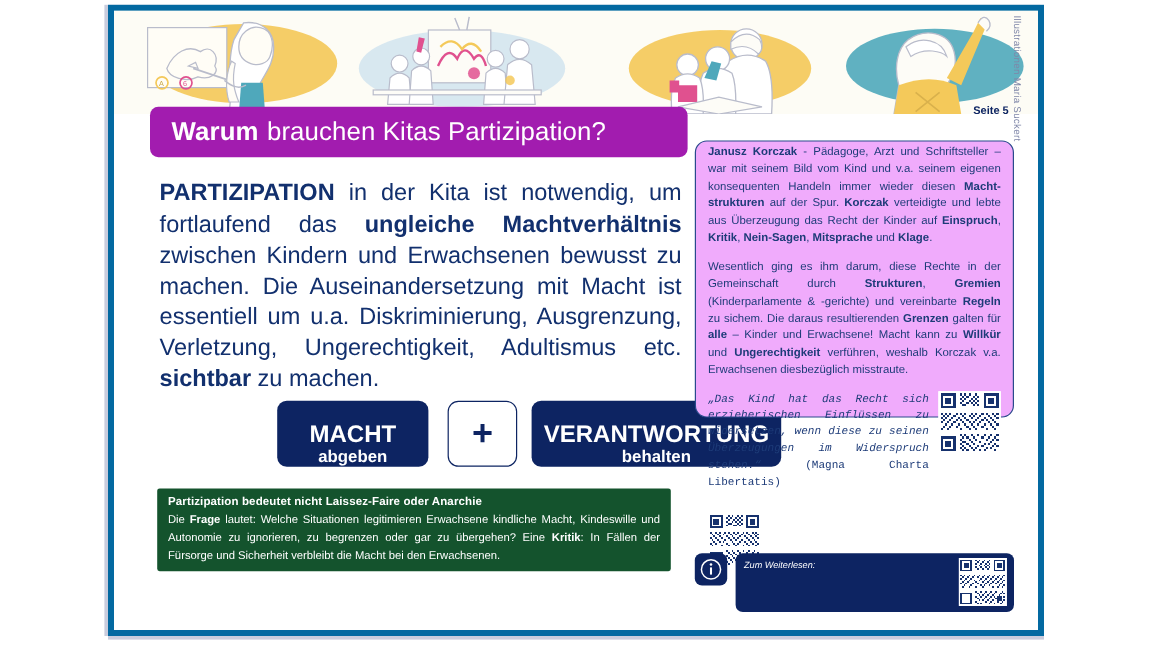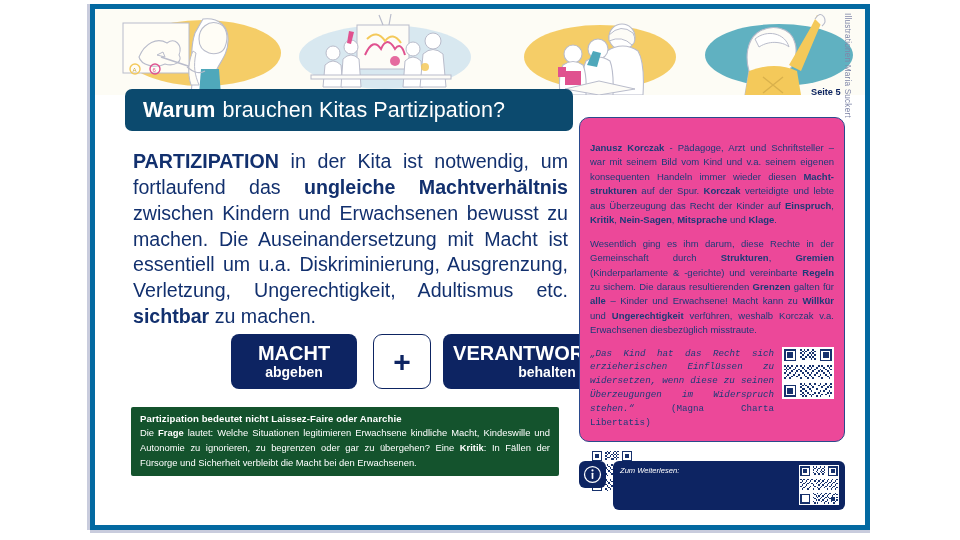--- a/index.html
+++ b/index.html
@@ -21,42 +21,42 @@
   
   .hero{
     position:absolute;left:0;top:0;width:770px;height:86px;
     background:#fdfcf5;overflow:hidden;
   }
   .hero svg{position:absolute;left:0;top:0;}
 
   
   .titlebar{
     position:absolute;left:30px;top:80px;width:448px;height:42px;
-    background:#0c4a6e;border-radius:7px;color:#ffffff;
+    background:#a21caf;border-radius:7px;color:#ffffff;
     display:flex;align-items:center;
     padding:0 18px;box-sizing:border-box;
     font-size:21.5px;letter-spacing:.1px;white-space:nowrap;
   }
   .titlebar b{font-weight:700;margin-right:.32em;}
   .titlebar span.rest{font-weight:400;}
 
   
   .intro{
     position:absolute;left:38px;top:140px;width:435px;
     color:#12306e;font-size:19.6px;line-height:1.32;
     text-align:justify;
   }
   .intro b{font-weight:700;}
 
   
   .pillrow{position:absolute;left:136px;top:325px;width:420px;height:55px;}
   .pill{
     position:absolute;top:0;height:55px;background:#0d2462;border-radius:8px;
     color:#fff;font-weight:700;display:flex;flex-direction:column;
-    align-items:center;justify-content:center;line-height:1.12;
+    align-items:center;justify-content:flex-end;line-height:1.12;
     box-sizing:border-box;
   }
   .pill .l1{font-size:20px;}
   .pill .l2{font-size:14px;}
   .pill-macht{left:0;width:126px;}
   .pill-verant{left:212px;width:208px;}
   .pill-plus{
     position:absolute;left:142px;top:0;width:58px;height:55px;
     background:#ffffff;border:1.6px solid #0d2462;border-radius:9px;
     color:#0d2462;font-size:30px;font-weight:700;
@@ -68,23 +68,23 @@
     position:absolute;left:36px;top:398px;width:428px;
     background:#14532d;border-radius:2px;color:#ffffff;
     padding:5px 9px 6px 9px;box-sizing:border-box;
   }
   .notebox .nb-title{font-size:9.6px;font-weight:700;line-height:1.5;letter-spacing:.1px;}
   .notebox .nb-body{font-size:9.4px;line-height:1.55;text-align:justify;}
   .notebox .nb-body b{font-weight:700;}
 
   
   .rightcard{
-    position:absolute;left:484px;top:108px;width:266px;height:325px;
-    border:1.4px solid #2a4a8c;border-radius:10px;background:#ec4899;
-    padding:23px 10px 8px 10px;box-sizing:border-box;
+    position:absolute;left:484px;top:108px;width:266px;height:231px;
+    border:1.4px solid #2a4a8c;border-radius:10px;background:#f0abfc;
+    padding:2px 10px 8px 10px;box-sizing:border-box;
     color:#1d3b78;
   }
   .rc-p{font-size:9.5px;line-height:1.52;text-align:justify;margin:0 0 9px 0;}
   .rc-p b{font-weight:700;}
   .rc-p:last-child{margin-bottom:0;}
 
   .quoteblock{display:flex;gap:8px;align-items:flex-start;margin-bottom:20px;font-family:Liberation Mono, monospace;}
   .quoteblock .qtext{
     flex:1;font-size:9.2px;line-height:1.5;font-style:italic;text-align:justify;
     color:#1d3b78;

